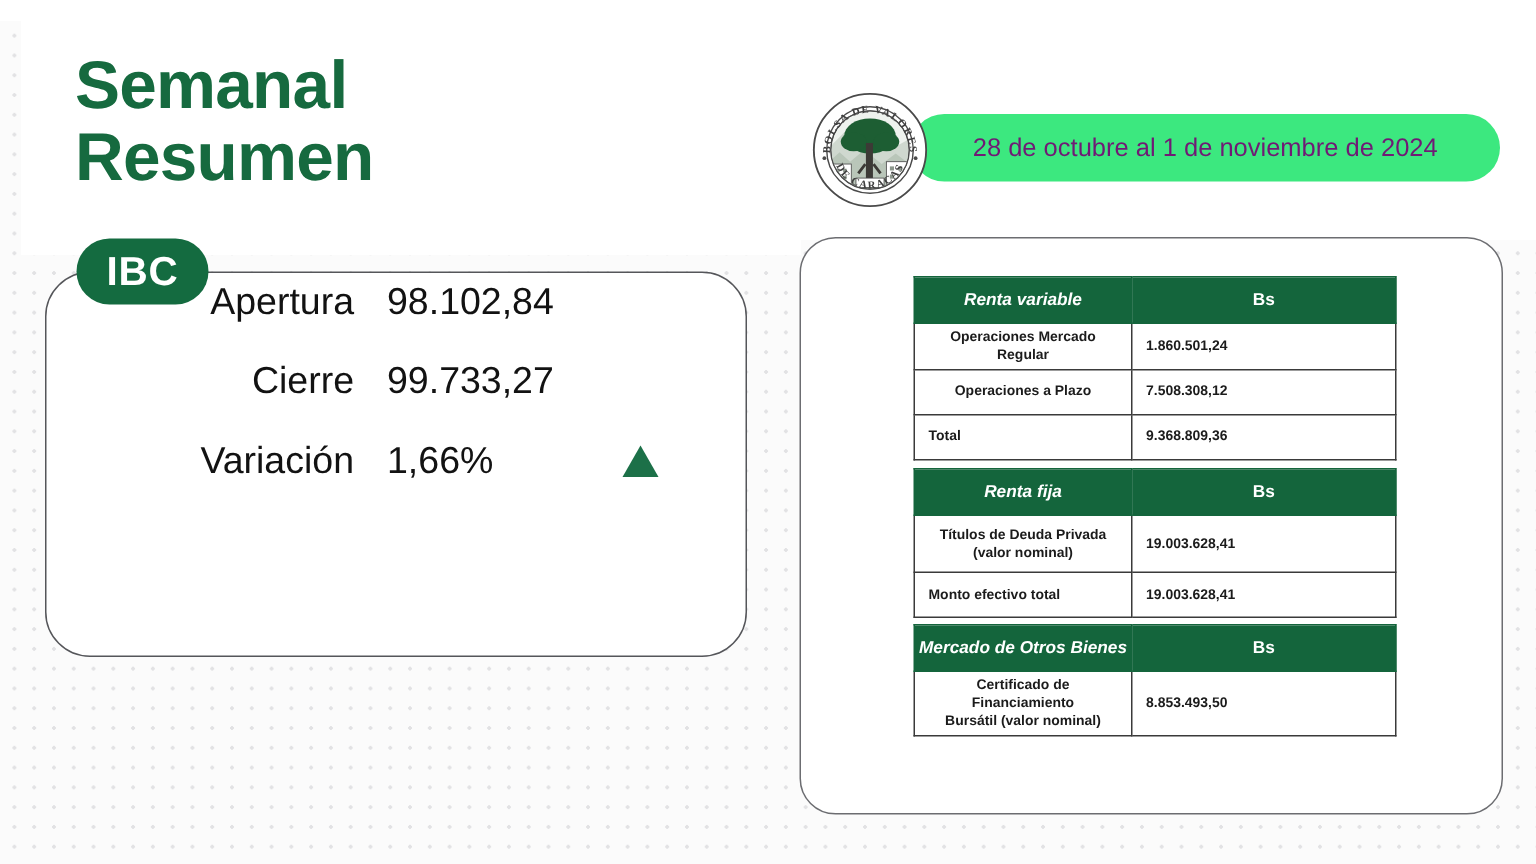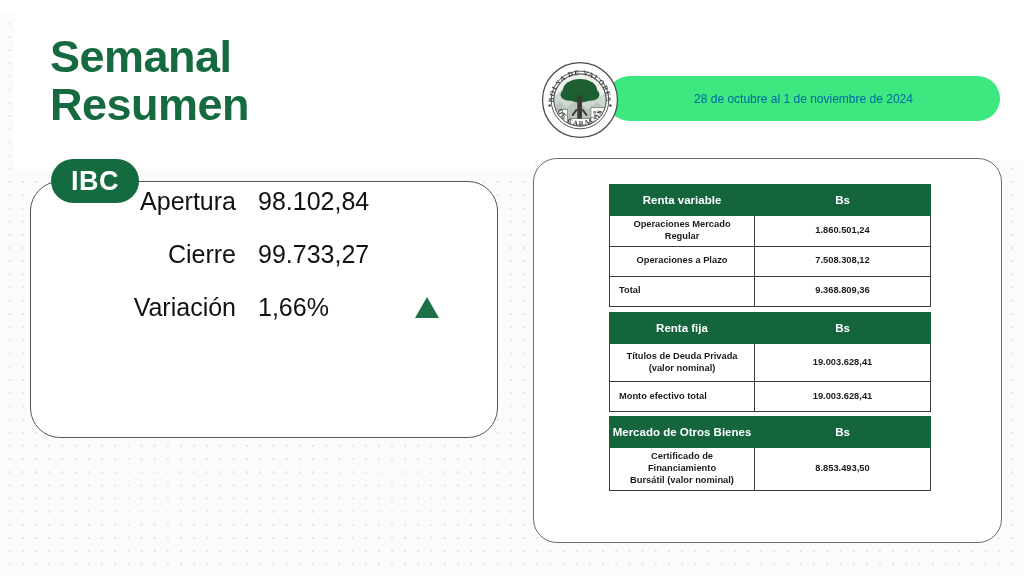--- a/index.html
+++ b/index.html
@@ -139,22 +139,22 @@
     position: absolute;
     left: 607px;
     top: 76px;
     width: 393px;
     height: 45px;
     background: #3ce87f;
     border-radius: 23px;
     display: flex;
     align-items: center;
     justify-content: center;
-    color: #0369a1;
-    font-size: 12px;
+    color: #701a75;
+    font-size: 17px;
     z-index: 2;
   }
 
   #right-panel {
     position: absolute;
     left: 533px;
     top: 158px;
     width: 469px;
     height: 385px;
     background: #ffffff;
@@ -184,32 +184,32 @@
   }
   table.t th {
     background: #14653c;
     color: #ffffff;
     font-size: 11.5px;
     font-weight: bold;
     height: 31px;
     text-align: center;
     border-color: #14653c;
   }
-  table.t th.c0 { width: 145px; }
+  table.t th.c0 { width: 145px; font-style: italic; }
   table.t td {
     height: 30px;
     font-size: 9.3px;
     font-weight: bold;
     color: #1b1b1b;
     padding: 3px 9px;
     line-height: 1.28;
   }
   td.lbl { width: 145px; text-align: left; }
   td.lbl.center { text-align: center; }
-  td.val { text-align: center; font-size: 9.8px; margin-top: 16px; }
+  td.val { text-align: left; font-size: 9.8px; margin-top: 16px; }
 </style>
 </head>
 <body>
 
 <div id="stage">
   <div class="wash wash-top"></div>
   <div class="wash wash-main"></div>
   <div class="wash wash-title"></div>
   <div class="wash wash-right"></div>
 

